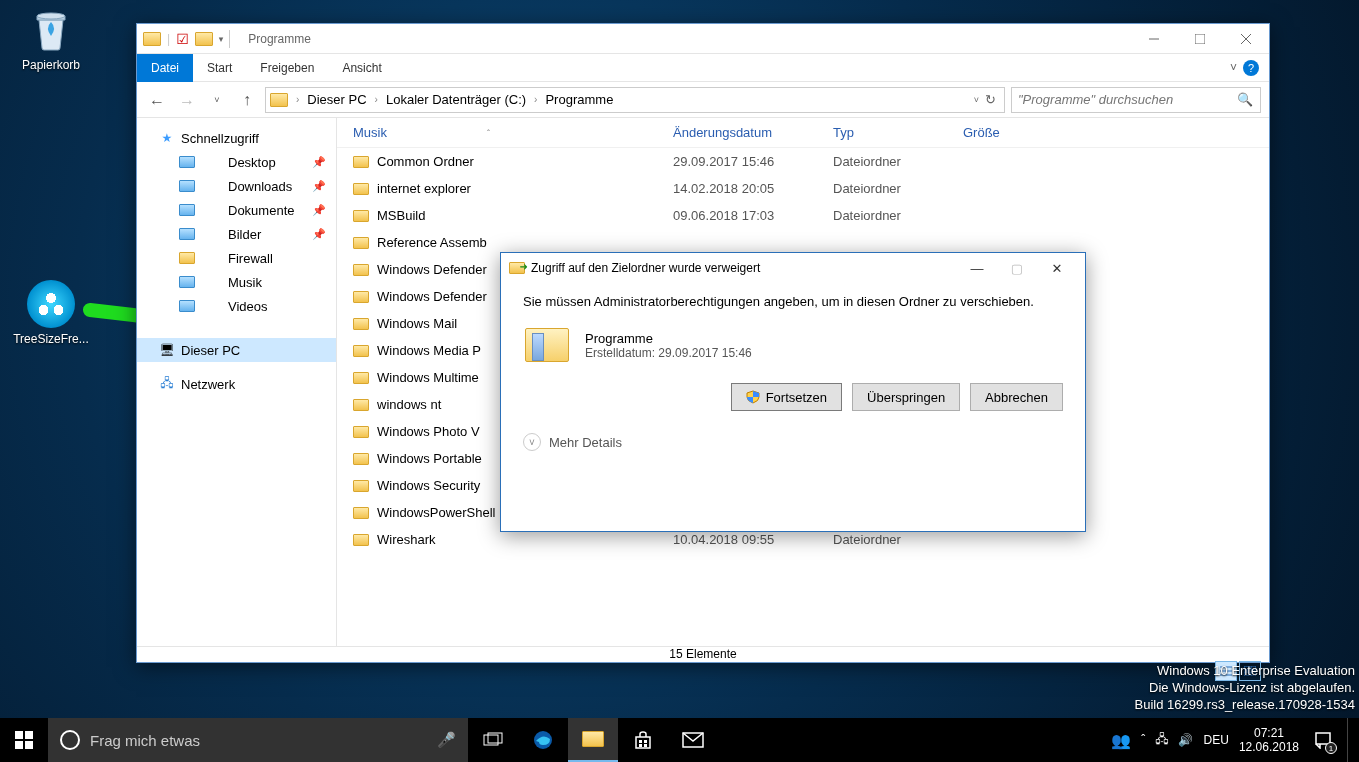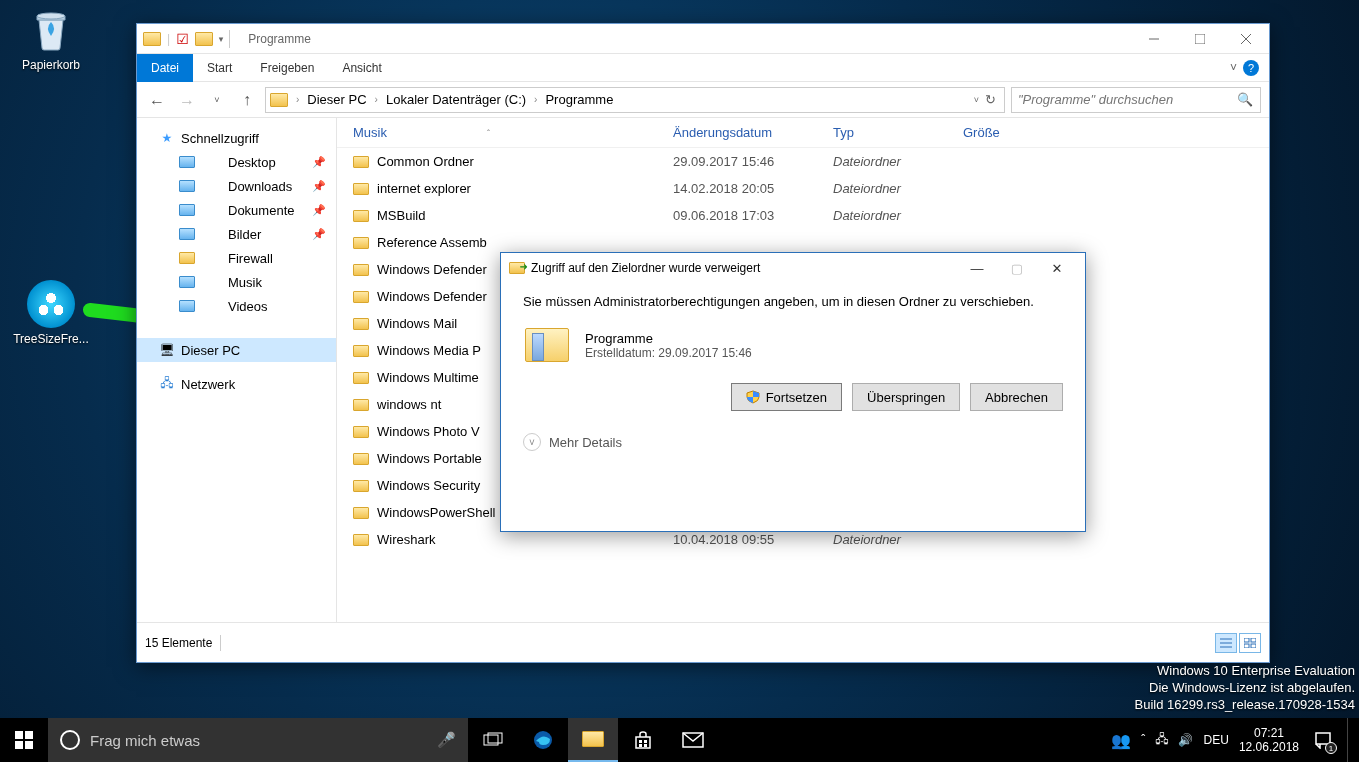--- a/index.html
+++ b/index.html
@@ -66,24 +66,24 @@
 .cols { height:30px; display:flex; align-items:center; font-size:13px; color:#2a5db0; border-bottom:1px solid #f0f0f0; padding-left:16px;}
 .cols .c-name { width:320px; display:flex; align-items:center; gap:40px;}
 .cols .c-date { width:160px; }
 .cols .c-type { width:130px; }
 .cols .c-size { width:80px; }
 .cols .sortarr { font-size:9px; color:#888; margin-left:60px;}
 .rows { flex:1; overflow:auto; font-size:13px;}
 .row { height:27px; display:flex; align-items:center; padding-left:16px;}
 .row .c-name { width:320px; display:flex; align-items:center; gap:8px;}
 .row .c-date { width:160px; color:#555;}
-.row .c-type { width:130px; color:#555;font-style:italic;}
+.row .c-type { width:130px; color:#555;}
 .row .c-size { width:80px; color:#555;}
 
-.statusbar { height:40px; border-top:1px solid #e5e5e5; display:flex; align-items:center; padding:0 8px; font-size:12px;}
+.statusbar { height:16px; border-top:1px solid #e5e5e5; display:flex; align-items:center; padding:0 8px; font-size:12px;flex-direction:column;}
 .statusbar .divider { width:1px;height:16px;background:#ccc;margin:0 8px;}
 .statusbar .viewbtns { margin-left:auto; display:flex; gap:2px;}
 .statusbar .vb { width:22px;height:20px;border:1px solid #79b7e7;display:flex;align-items:center;justify-content:center;}
 .statusbar .vb.active { background:#cde8ff; }
 
 
 .dialog { position:absolute; left:500px; top:252px; width:586px; height:280px; background:#fff; border:1px solid #2a6fb8; box-shadow:0 4px 20px rgba(0,0,0,.4); font-size:13px; display:flex; flex-direction:column;}
 .dialog .titlebar2 { height:30px; display:flex; align-items:center; padding:0 8px; gap:6px;}
 .dialog .titlebar2 .dlgico{width:16px;height:16px;display:inline-flex;align-items:center;justify-content:center;}
 .dialog .titlebar2 .ttl { flex:1; font-size:12px; color:#000;}

